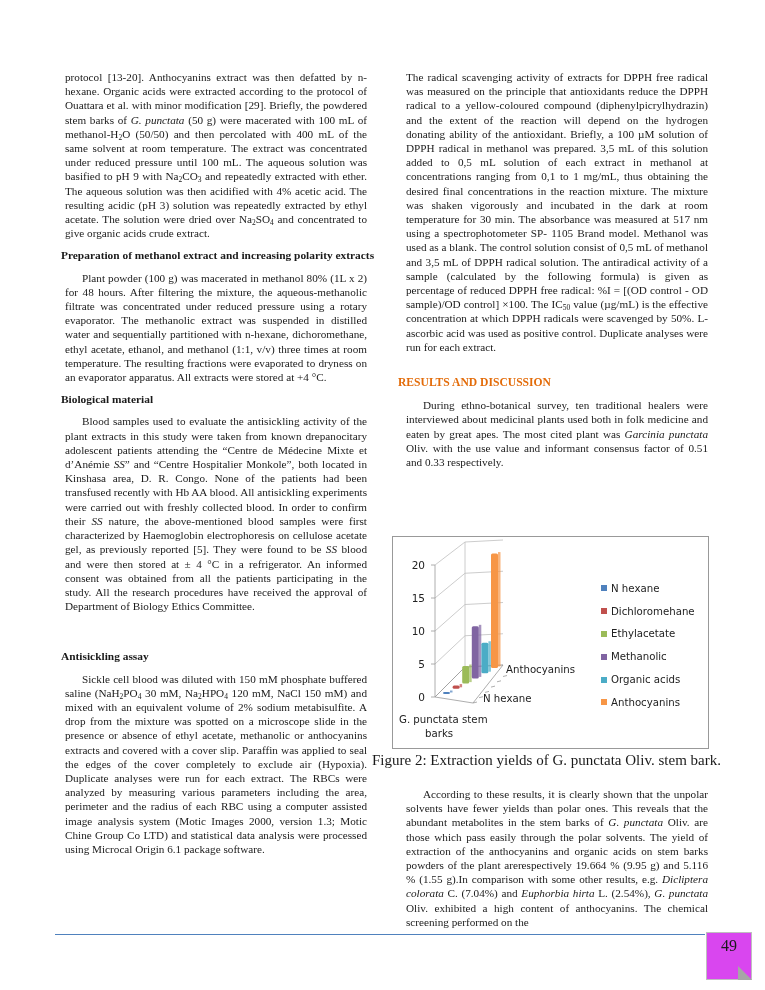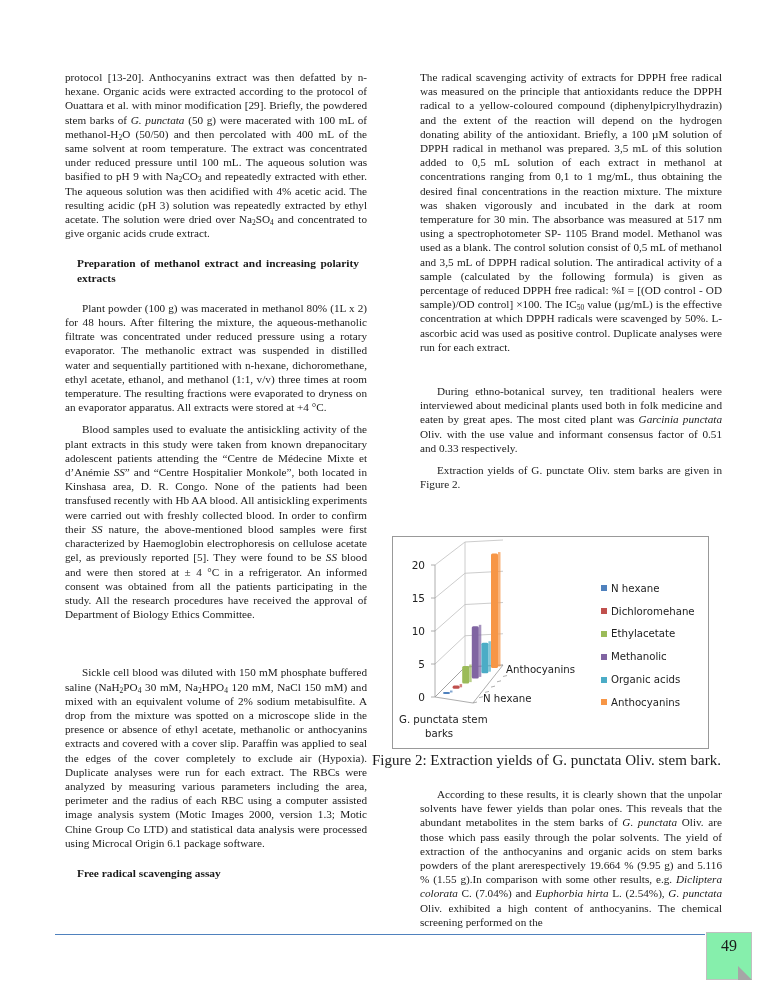--- a/index.html
+++ b/index.html
@@ -1,57 +1,58 @@
 <!DOCTYPE html>
 <html><head>
 <meta charset="utf-8">
 <style>
   html, body { margin: 0; padding: 0; background: #ffffff; }
   body { width: 765px; height: 990px; position: relative; overflow: hidden;
          font-family: "Liberation Serif", serif; color: #1a1a1a; }
   .col { position: absolute; top: 62px; width: 318px; font-size: 11.2px; line-height: 14.2px; text-align: justify; }
   .col.left { left: 57px; }
-  .col.right { left: 412px; }
+  .col.right { left: 398px; }
   p { margin: 8px; }
   .indent { text-indent: 17px; }
-  h3 { margin: 16px; font-size: 11.4px; font-weight: bold; line-height: 14.2px; }
+  h3 { margin: 0; font-size: 11.4px; font-weight: bold; line-height: 14.2px; }
   h3.sub { padding-left: 4px; }
   h2.section { margin: 0; font-size: 11.6px; font-weight: bold; color: #e36c0a; line-height: 14.2px; }
   i { font-style: italic; }
   sub { font-size: 7.5px; vertical-align: -2px; line-height: 0; }
   .chart-box { position: absolute; left: 392px; top: 536px; width: 315px; height: 211px; border: 1px solid #999; background: #fff; }
   .caption { position: absolute; left: 372px; top: 752px; font-size: 15px; }
   .rule { position: absolute; top: 934px; left: 55px; width: 650px; height: 1px; background: #4f81bd; }
-  .page-num { position: absolute; left: 706px; top: 932px; width: 44px; height: 46px; border: 1px solid #bfbfbf; background: #86efac;
+  .page-num { position: absolute; left: 706px; top: 932px; width: 44px; height: 46px; border: 1px solid #bfbfbf; background: #d946ef;
               font-size: 16px; text-align: center; line-height: 26px; }
   .page-curl { position: absolute; right: -1px; bottom: -1px; width: 0; height: 0;
                border-left: 14px solid #a6a6a6; border-top: 14px solid transparent; }
   .legend { position: absolute; left: 208px; top: 40px; font-family: "DejaVu Sans", sans-serif; font-size: 10.2px; color: #222; }
   .legend-item { height: 22.8px; display: flex; align-items: center; }
   .swatch { display: inline-block; width: 6px; height: 6px; margin-right: 4px; }
   svg text { font-family: "DejaVu Sans", sans-serif; fill: #222; }
 </style>
 </head>
 <body>
 
 <div class="col left">
   <p><span>protocol [13-20]. Anthocyanins extract was then defatted by n-hexane. Organic acids were extracted according to the protocol of Ouattara et al. with minor modification [29]. Briefly, the powdered stem barks of </span><i>G. punctata</i><span> (50 g) were macerated with 100 mL of methanol-H</span><sub>2</sub><span>O (50/50) and then percolated with 400 mL of the same solvent at room temperature. The extract was concentrated under reduced pressure until 100 mL. The aqueous solution was basified to pH 9 with Na</span><sub>2</sub><span>CO</span><sub>3</sub><span> and repeatedly extracted with ether. The aqueous solution was then acidified with 4% acetic acid. The resulting acidic (pH 3) solution was repeatedly extracted by ethyl acetate. The solution were dried over Na</span><sub>2</sub><span>SO</span><sub>4</sub><span> and concentrated to give organic acids crude extract.</span></p>
   <h3 class="sub">Preparation of methanol extract and increasing polarity extracts</h3>
   <p class="indent">Plant powder (100 g) was macerated in methanol 80% (1L x 2) for 48 hours. After filtering the mixture, the aqueous-methanolic filtrate was concentrated under reduced pressure using a rotary evaporator. The methanolic extract was suspended in distilled water and sequentially partitioned with n-hexane, dichoromethane, ethyl acetate, ethanol, and methanol (1:1, v/v) three times at room temperature. The resulting fractions were evaporated to dryness on an evaporator apparatus. All extracts were stored at +4 °C.</p>
+  <h3 class="sub">Biological material</h3>
   <p class="indent"><span>Blood samples used to evaluate the antisickling activity of the plant extracts in this study were taken from known drepanocitary adolescent patients attending the “Centre de Médecine Mixte et d’Anémie </span><i>SS</i><span>” and “Centre Hospitalier Monkole”, both located in Kinshasa area, D. R. Congo. None of the patients had been transfused recently with Hb AA blood. All antisickling experiments were carried out with freshly collected blood. In order to confirm their </span><i>SS</i><span> nature, the above-mentioned blood samples were first characterized by Haemoglobin electrophoresis on cellulose acetate gel, as previously reported [5]. They were found to be </span><i>SS</i><span> blood and were then stored at ± 4 °C in a refrigerator. An informed consent was obtained from all the patients participating in the study. All the research procedures have received the approval of Department of Biology Ethics Committee.</span></p>
   <div style="height:28px"></div>
+  <h3 class="sub">Antisickling assay</h3>
   <p class="indent"><span>Sickle cell blood was diluted with 150 mM phosphate buffered saline (NaH</span><sub>2</sub><span>PO</span><sub>4</sub><span> 30 mM, Na</span><sub>2</sub><span>HPO</span><sub>4</sub><span> 120 mM, NaCl 150 mM) and mixed with an equivalent volume of 2% sodium metabisulfite. A drop from the mixture was spotted on a microscope slide in the presence or absence of ethyl acetate, methanolic or anthocyanins extracts and covered with a cover slip. Paraffin was applied to seal the edges of the cover completely to exclude air (Hypoxia). Duplicate analyses were run for each extract. The RBCs were analyzed by measuring various parameters including the area, perimeter and the radius of each RBC using a computer assisted image analysis system (Motic Images 2000, version 1.3; Motic Chine Group Co LTD) and statistical data analysis were processed using Microcal Origin 6.1 package software.</span></p>
-  <h3 class="sub">Free radical scavenging assay</h3>
 </div>
 
 <div class="col right">
   <p><span>The radical scavenging activity of extracts for DPPH free radical was measured on the principle that antioxidants reduce the DPPH radical to a yellow-coloured compound (diphenylpicrylhydrazin) and the extent of the reaction will depend on the hydrogen donating ability of the antioxidant. Briefly, a 100 µM solution of DPPH radical in methanol was prepared. 3,5 mL of this solution added to 0,5 mL solution of each extract in methanol at concentrations ranging from 0,1 to 1 mg/mL, thus obtaining the desired final concentrations in the reaction mixture. The mixture was shaken vigorously and incubated in the dark at room temperature for 30 min. The absorbance was measured at 517 nm using a spectrophotometer SP- 1105 Brand model. Methanol was used as a blank. The control solution consist of 0,5 mL of methanol and 3,5 mL of DPPH radical solution. The antiradical activity of a sample (calculated by the following formula) is given as percentage of reduced DPPH free radical: %I = [(OD control - OD sample)/OD control] ×100. The IC</span><sub>50</sub><span> value (µg/mL) is the effective concentration at which DPPH radicals were scavenged by 50%. L-ascorbic acid was used as positive control. Duplicate analyses were run for each extract.</span></p>
   <div style="height:14px"></div>
+  <h2 class="section">RESULTS AND DISCUSSION</h2>
   <p class="indent"><span>During ethno-botanical survey, ten traditional healers were interviewed about medicinal plants used both in folk medicine and eaten by great apes. The most cited plant was </span><i>Garcinia punctata</i><span> Oliv. with the use value and informant consensus factor of 0.51 and 0.33 respectively.</span></p>
-  <p class="indent">Extraction yields of G. punctate Oliv. stem barks are given in Figure 2.</p>
 </div>
 
 <div class="chart-box">
   <svg id="chart-svg" width="315" height="211">
       <line x1="42" y1="160" x2="72" y2="130" stroke="#bfbfbf" stroke-width="0.8"></line>
       <line x1="72" y1="130" x2="110" y2="128" stroke="#bfbfbf" stroke-width="0.8"></line>
       <text x="32" y="164" font-size="10.5" text-anchor="end">0</text>
       <line x1="38" y1="160" x2="42" y2="160" stroke="#999" stroke-width="0.8"></line>
       <line x1="42" y1="127" x2="72" y2="98.75" stroke="#bfbfbf" stroke-width="0.8"></line>
       <line x1="72" y1="98.75" x2="110" y2="96.75" stroke="#bfbfbf" stroke-width="0.8"></line>

